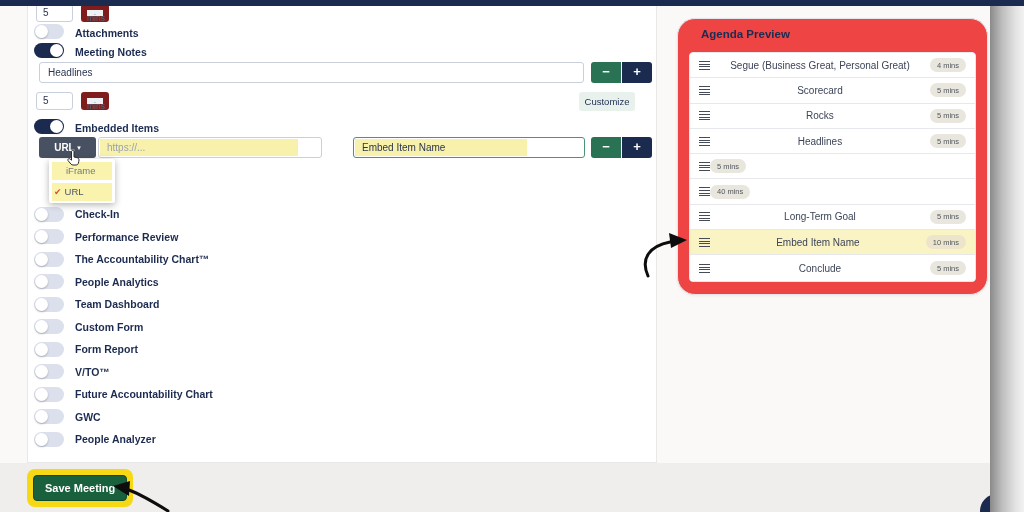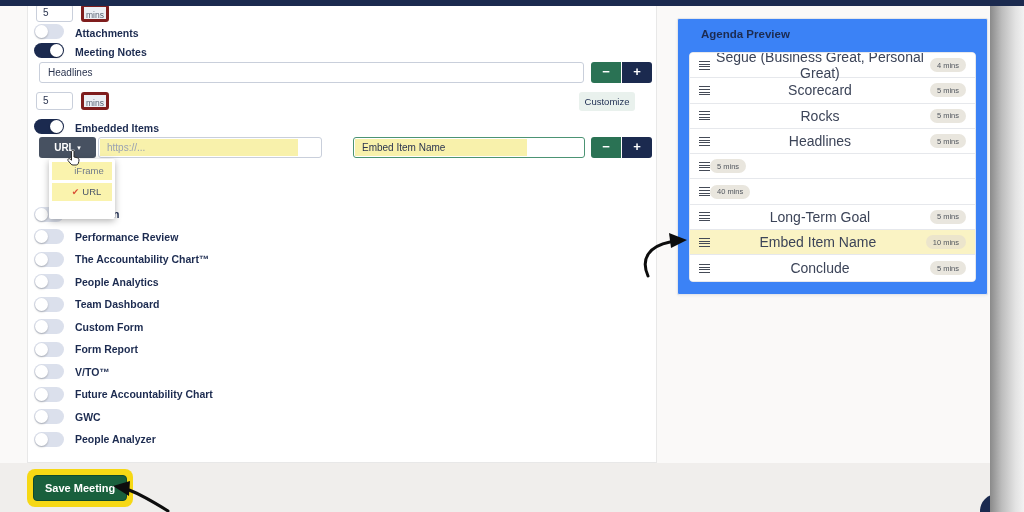--- a/index.html
+++ b/index.html
@@ -18,21 +18,21 @@
     position:absolute; left:27px; top:0; width:630px; height:463px;
     background:#fff; border:1px solid #e8e8e8; border-top:none; z-index:1;
   }
   .num-input {
     position:absolute; width:37px; height:18px; background:#fff;
     border:1px solid #c9cfdb; border-radius:3px; font-size:10px; color:#2b3550;
     line-height:16px; padding-left:6px;
   }
   .unit-box {
     position:absolute; width:28px; height:18px; background:#edf0f5;
-    border:3px solid #7f1d1d; border-radius:3px; font-size:8.5px; color:#5a6475;
+    border:6px solid #7f1d1d; border-radius:3px; font-size:8.5px; color:#5a6475;
     text-align:center; line-height:16px;
   }
   .toggle-row { position:absolute; left:6px; display:flex; align-items:flex-end; height:15px; }
   .toggle {
     position:relative; width:30px; height:15px; border-radius:8px;
     background:#dbe0ec; flex:0 0 auto; cursor:pointer;
   }
   .toggle .knob {
     position:absolute; top:1px; left:1px; width:13px; height:13px; border-radius:50%;
     background:#fff; box-shadow:0 1px 2px rgba(0,0,0,.25);
@@ -62,27 +62,27 @@
     text-align:center; line-height:19px; cursor:pointer;
   }
   .url-btn {
     position:absolute; left:11px; top:137px; width:57px; height:21px;
     background:#475161; border-radius:3px; color:#fff; font-size:10px; font-weight:bold;
     text-align:center; line-height:21px; cursor:pointer;
   }
   .url-btn .caret { font-size:7px; vertical-align:1px; }
 
   .dropdown {
-    position:absolute; left:21px; top:159px; width:66px; height:60px;
+    position:absolute; left:21px; top:159px; width:66px; height:44px;
     background:#fff; border-radius:2px; box-shadow:0 2px 7px rgba(0,0,0,.3);
-    padding:3px; z-index:6;text-align:center;
+    padding:3px; z-index:6;
   }
   .dd-item { height:18px; margin-bottom:3px; background:#faf3ad; font-size:9.5px;
     line-height:18px; padding-left:14px; color:#707a8a; cursor:pointer; }
-  .dd-item.checked { padding-left:9px; color:#4a5568; }
+  .dd-item.checked { padding-left:2px; color:#4a5568; }
   .dd-item .check { color:#d94f35; font-size:9px; margin-right:3px; }
 
   .cursor-icon { position:absolute; left:38px; top:150px; z-index:7; }
 
   .feature-list { position:absolute; left:6px; top:203px; width:320px; }
   .ftoggle-row { display:flex; align-items:center; height:22.5px; }
 
   
   .save-wrap {
     position:absolute; left:27px; top:469px; background:#f6d814; border-radius:8px;
@@ -90,21 +90,21 @@
   }
   .save-btn {
     background:#19603d; border:1px solid #0f4a2e; border-radius:4px; color:#fff;
     font-size:11px; font-weight:bold; padding:6px 11px; cursor:pointer;
     font-family:inherit;
   }
 
   
   .agenda-card {
     position:absolute; left:677px; top:18px; width:311px; height:277px;
-    background:#3b82f6; border:1px solid #e4e6ea; border-radius:2px;
+    background:#ef4444; border:1px solid #e4e6ea; border-radius:18px;
     box-shadow:0 1px 3px rgba(0,0,0,.06); z-index:1;
   }
   .agenda-title { position:absolute; left:23px; top:9px; font-size:11.5px; font-weight:bold; color:#1c2b50; }
   .agenda-list {
     position:absolute; left:11px; top:33px; width:287px;
     border:1px solid #e6e8ec; border-radius:4px; overflow:hidden; background:#fff;
   }
   .agenda-row {
     display:flex; align-items:center; height:25.3px; padding:0 9px;
     border-bottom:1px solid #e6e8ec; background:#fff;
@@ -112,21 +112,21 @@
   .agenda-row:last-child { border-bottom:none; }
   .agenda-row.hl { background:#faf3c4; }
   .drag {
     width:11px; height:9px; flex:0 0 auto;
     border-top:1.5px solid #454b57; border-bottom:1.5px solid #454b57;
     background:
       linear-gradient(#454b57,#454b57) 0 2px/11px 1.4px no-repeat,
       linear-gradient(#454b57,#454b57) 0 4.6px/11px 1.4px no-repeat;
     cursor:grab;
   }
-  .aname { flex:1; text-align:center; font-size:14px; color:#3c4458; }
+  .aname { flex:1; text-align:center; font-size:10px; color:#3c4458; }
   .apill {
     flex:0 0 auto; background:#e9e6de; border-radius:9px; padding:2.5px 7px;
     font-size:7.5px; color:#52575f; white-space:nowrap;
   }
   .agenda-row.hl .apill { background:#ece5cc; }
 
   
   .corner-blob { position:absolute; left:980px; top:494px; width:34px; height:34px;
     border-radius:50%; background:#1b2a4f; z-index:9; }
   .edge-shadow {

